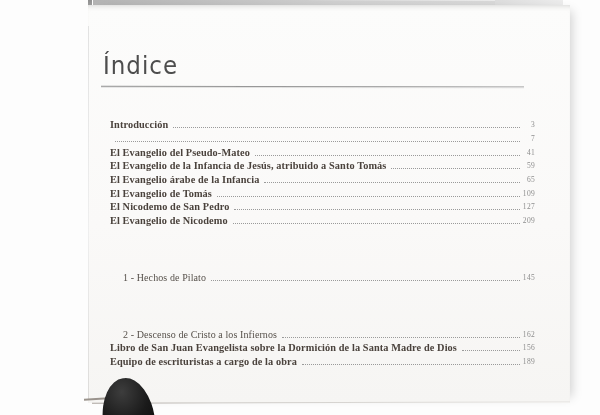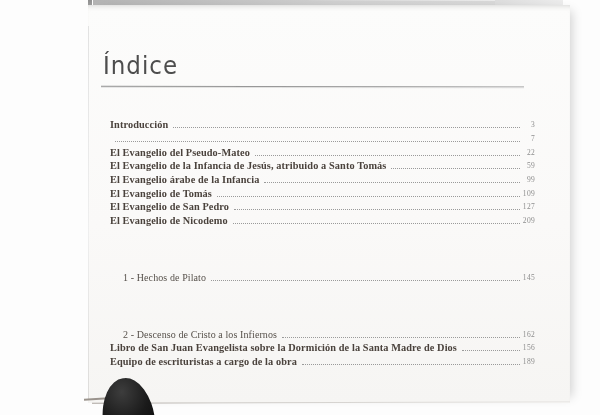--- a/index.html
+++ b/index.html
@@ -108,43 +108,43 @@
   </div>
 
   <div class="toc-row">
     <span class="toc-leader"></span>
     <span class="toc-page">7</span>
   </div>
 
   <div class="toc-row">
     <span class="toc-label">El Evangelio del Pseudo-Mateo</span>
     <span class="toc-leader"></span>
-    <span class="toc-page">22</span>
+    <span class="toc-page">41</span>
   </div>
 
   <div class="toc-row">
     <span class="toc-label">El Evangelio de la Infancia de Jesús, atribuido a Santo Tomás</span>
     <span class="toc-leader"></span>
     <span class="toc-page">59</span>
   </div>
 
   <div class="toc-row">
     <span class="toc-label">El Evangelio árabe de la Infancia</span>
     <span class="toc-leader"></span>
-    <span class="toc-page">99</span>
+    <span class="toc-page">65</span>
   </div>
 
   <div class="toc-row">
     <span class="toc-label">El Evangelio de Tomás</span>
     <span class="toc-leader"></span>
     <span class="toc-page">109</span>
   </div>
 
   <div class="toc-row">
-    <span class="toc-label">El Evangelio de San Pedro</span>
+    <span class="toc-label">El Nicodemo de San Pedro</span>
     <span class="toc-leader"></span>
     <span class="toc-page">127</span>
   </div>
 
   <div class="toc-row">
     <span class="toc-label">El Evangelio de Nicodemo</span>
     <span class="toc-leader"></span>
     <span class="toc-page">209</span>
   </div>
 

